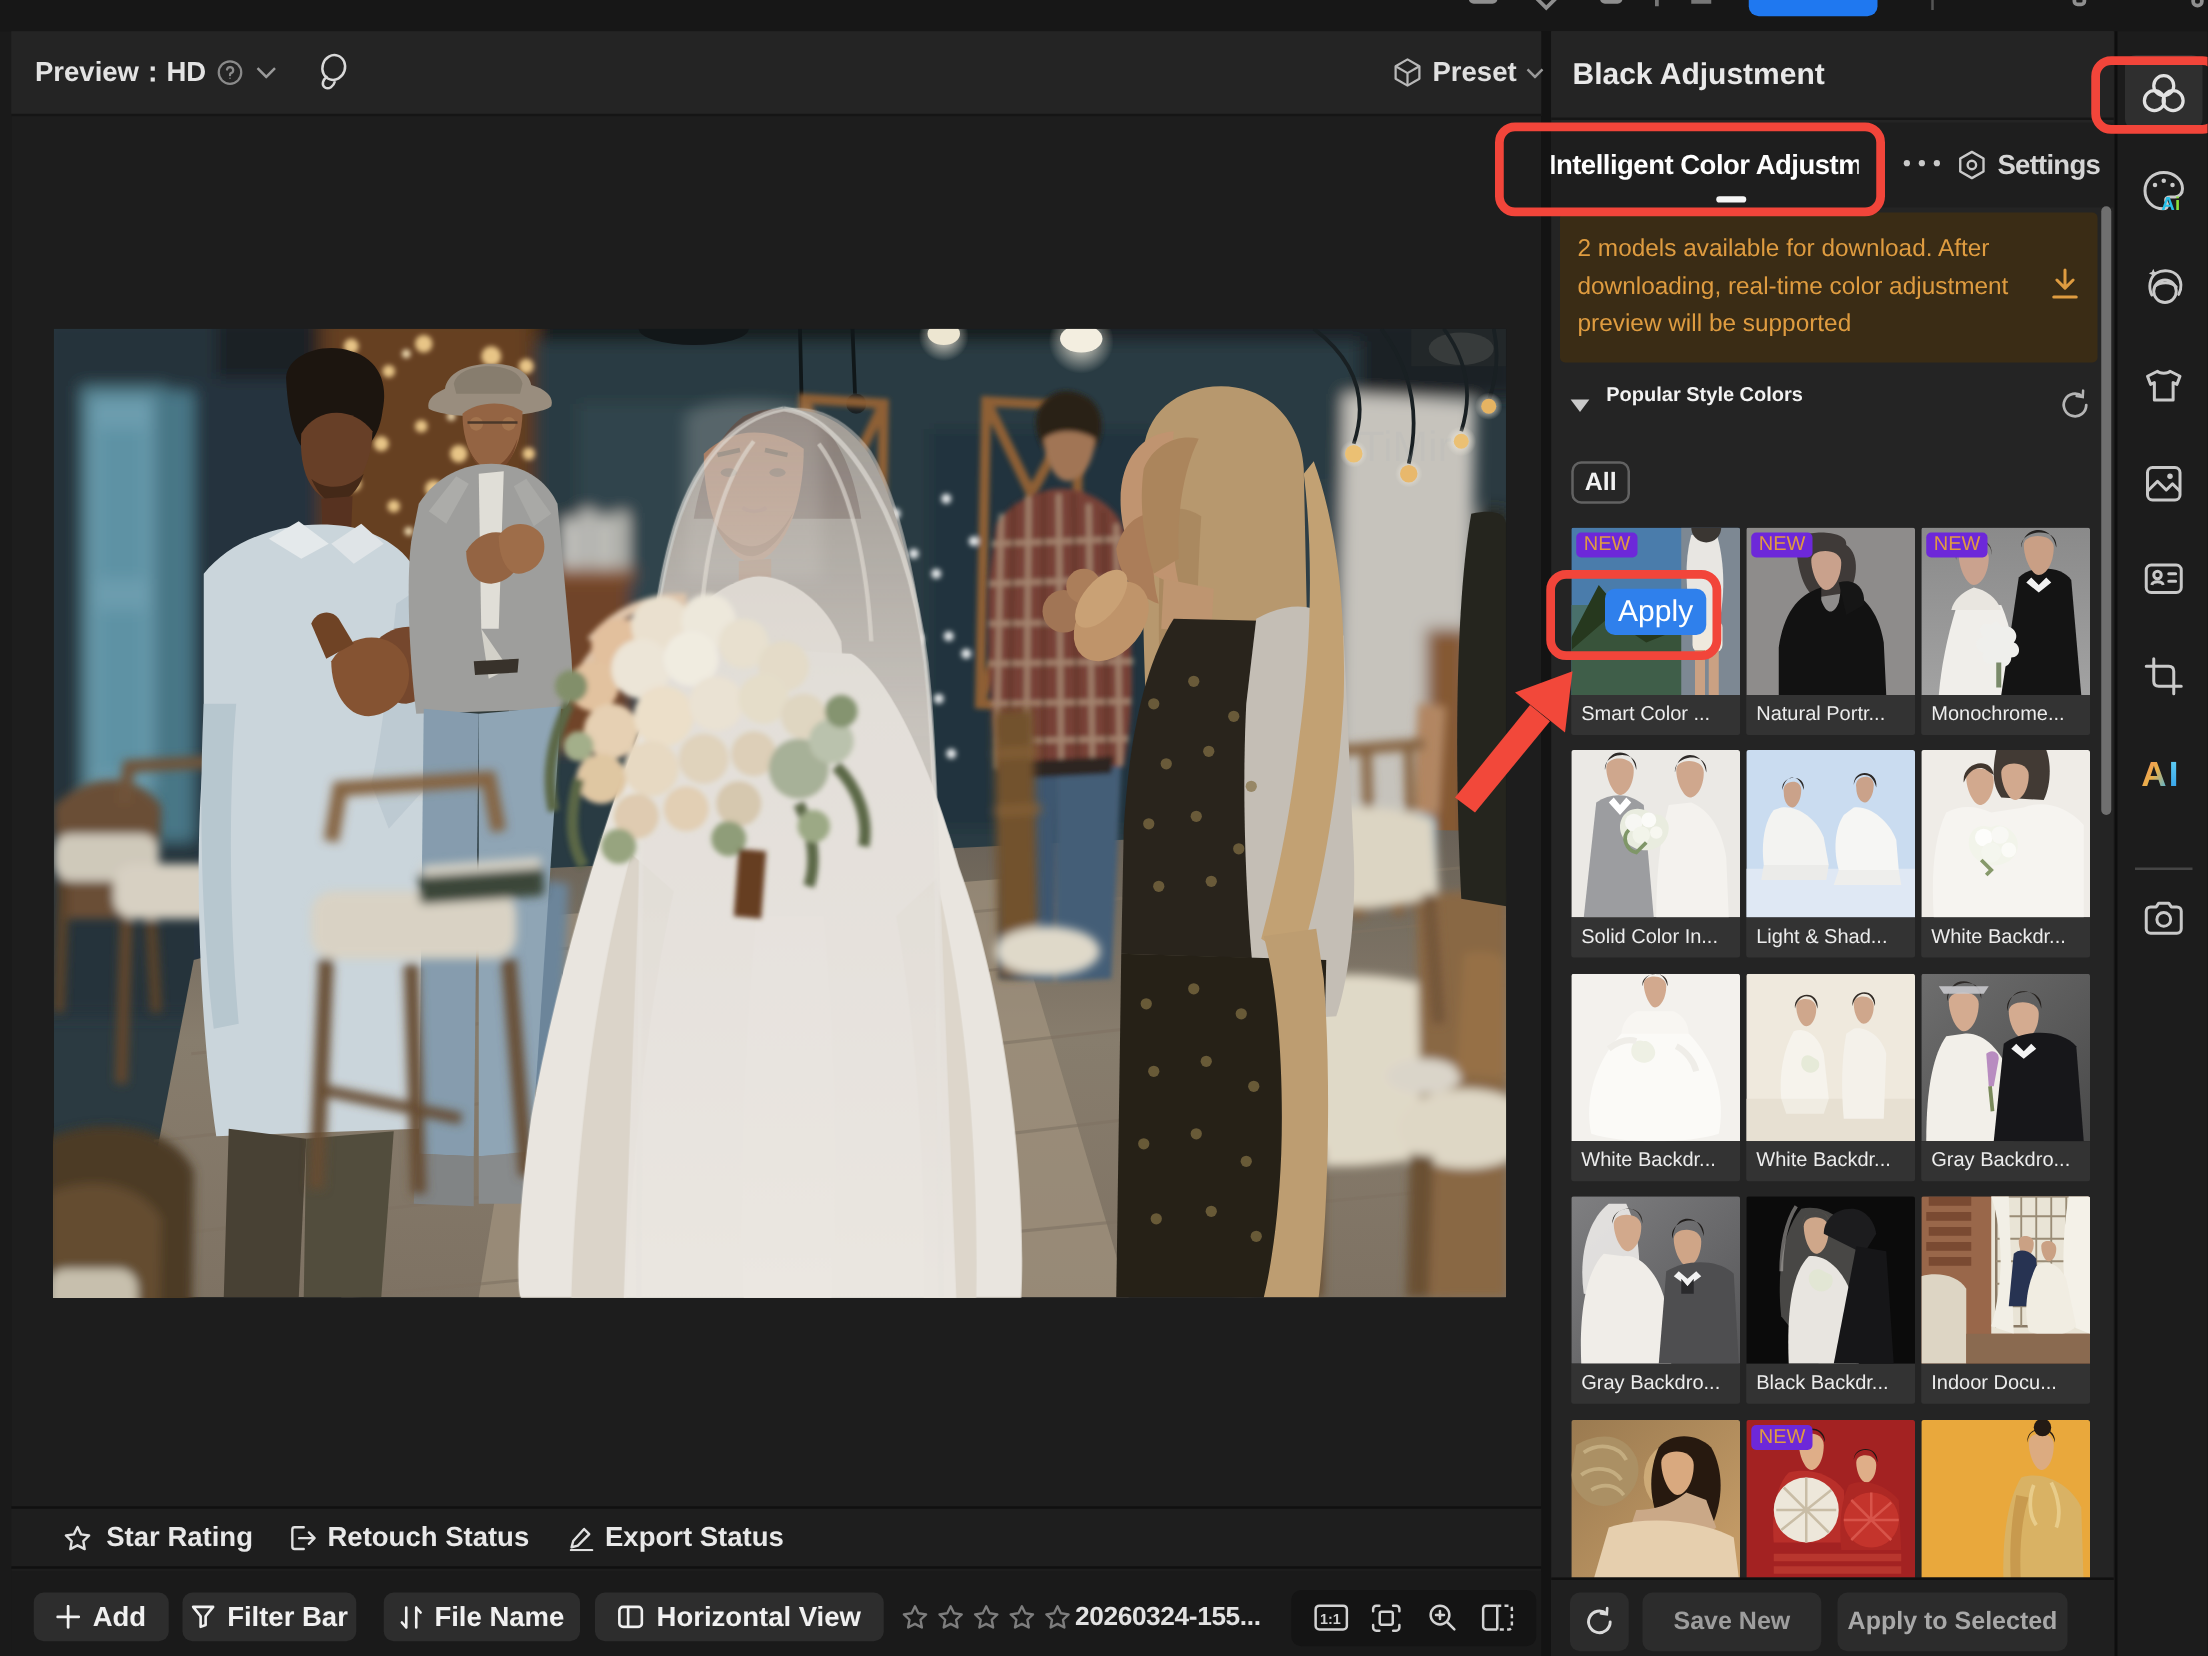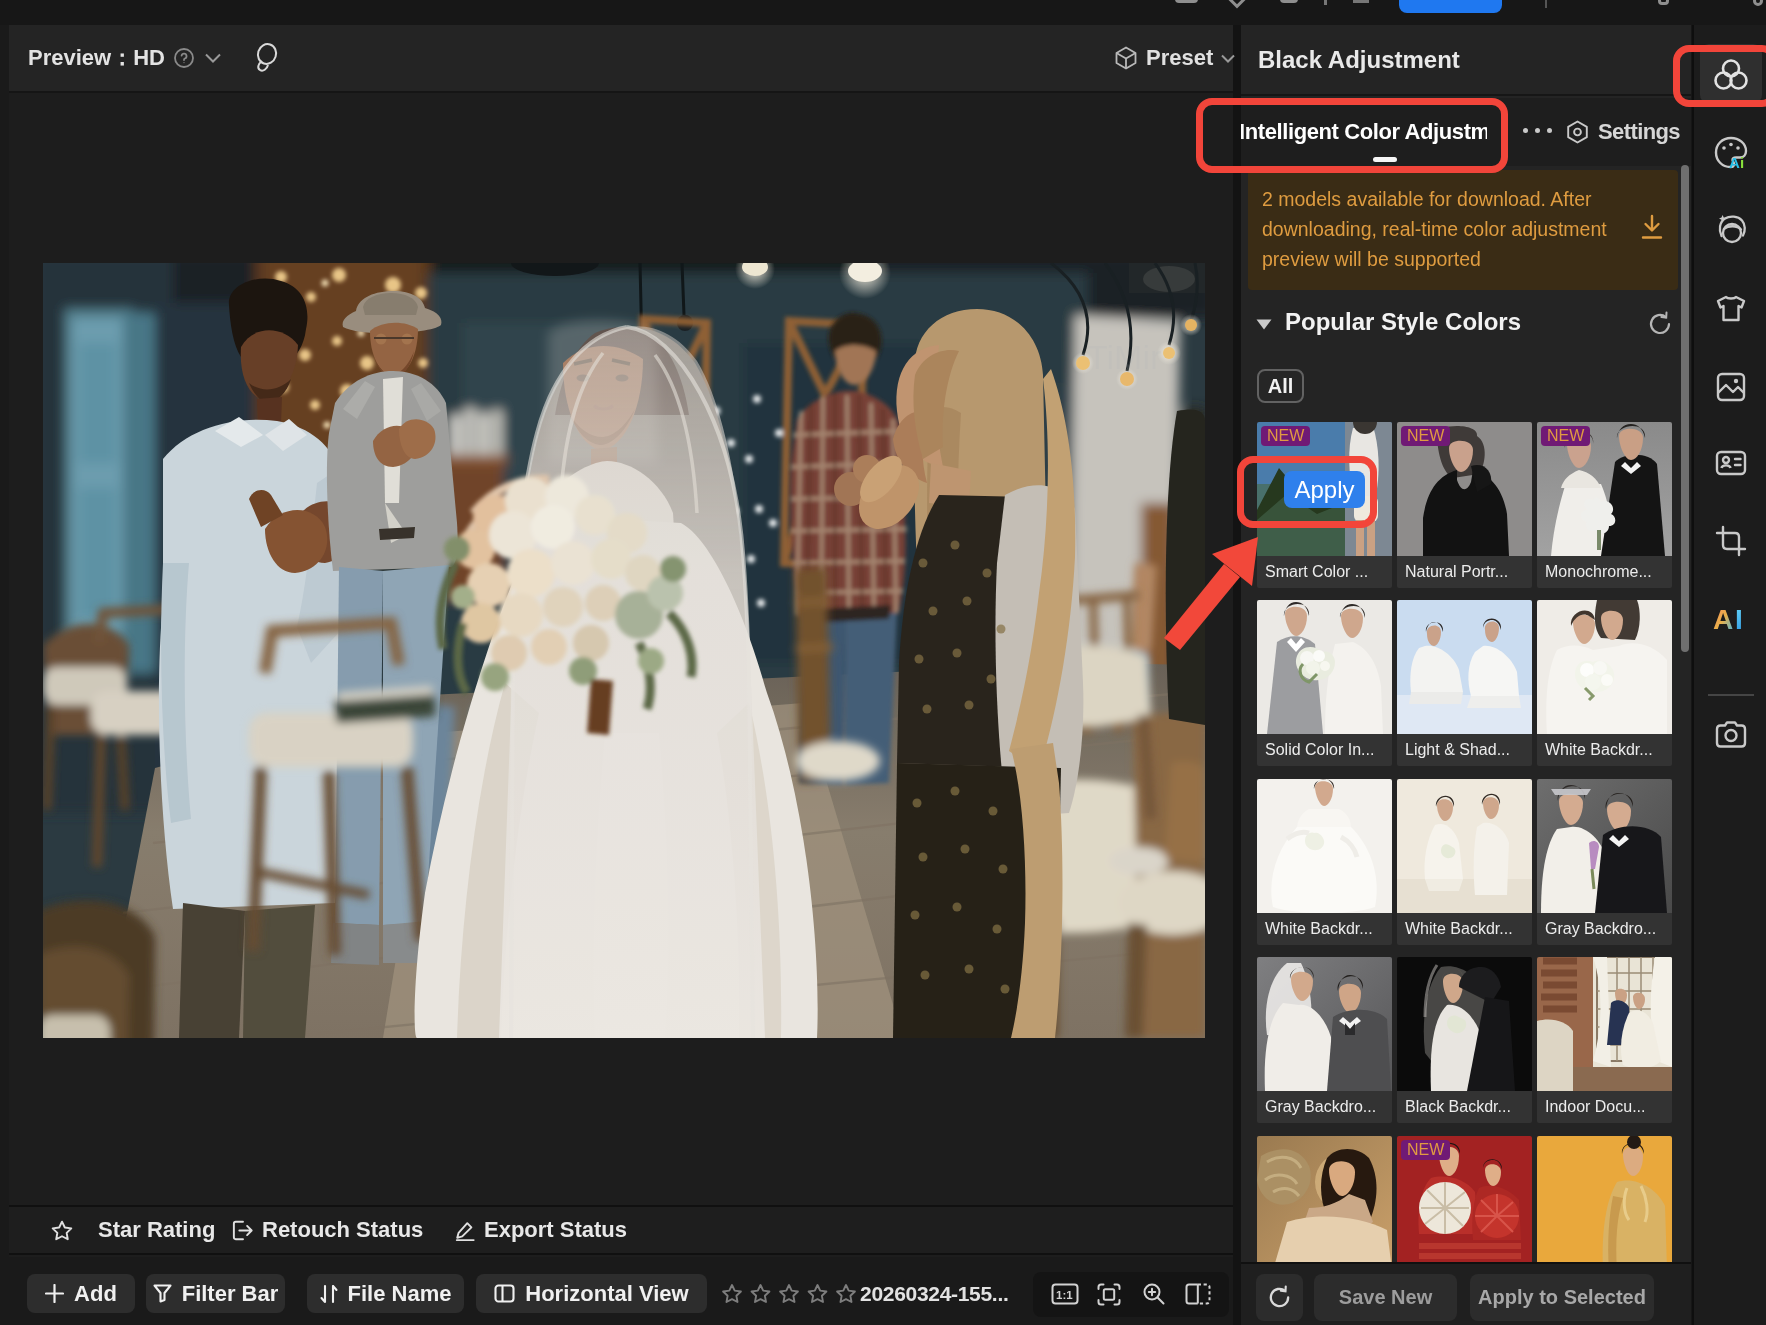--- a/index.html
+++ b/index.html
@@ -37,21 +37,21 @@
   #notice { left:1248px; top:170px; width:430px; height:120px; background:#3a2c15;
     border-radius:4px; color:#df9c40; font-size:19.5px; line-height:30px; padding:14px 40px 0 14px; }
   #scrollthumb { left:1681px; top:165px; width:8px; height:487px; background:#6f6f6f; border-radius:4px; }
 
   
   .card { position:absolute; width:135px; }
   .thumb { width:135px; height:134px; border-radius:2px 2px 0 0; overflow:hidden; position:relative; }
   .cap { width:135px; height:32px; background:#333333; color:#ececec; font-size:16px;
     display:flex; align-items:center; padding-left:8px; white-space:nowrap; overflow:hidden;
     border-radius:0 0 2px 2px; }
-  .newbadge { position:absolute; left:4px; top:4px; background:#701a75; color:#e09a42;
+  .newbadge { position:absolute; left:4px; top:4px; background:#6d28d9; color:#e09a42;
     font-size:16px; padding:1px 6px; border-radius:4px; z-index:3; }
 
   
   #panelfooter { left:1241px; top:1262px; width:450px; height:63px; background:#1f1f1f;
     border-top:2px solid #101010; }
   .fbtn { position:absolute; top:1274px; height:47px; background:#2c2c2c; border-radius:8px;
     color:#9d9d9d; font-size:20px; font-weight:600; display:flex; align-items:center; justify-content:center; }
 
   
   #sidebar { left:1692px; top:25px; width:74px; height:1300px; background:#1c1c1c;
@@ -486,21 +486,21 @@
       <path d="M968 486 C980 530 984 600 982 660 C980 710 974 750 968 775 L1012 775 C1020 700 1022 600 1016 520 L1010 480 Z" fill="#c5a476"></path>
     </g>
 
     <path d="M1134 148 C1154 144 1162 148 1162 158 L1162 462 L1126 456 C1120 340 1122 215 1134 148 Z" fill="#26261f"></path>
     <text x="1044" y="106" font-size="34" fill="#b9c0c2" opacity="0.18" font-family="Liberation Sans, sans-serif">TiMir</text>
     <rect width="1162" height="775" fill="#10181e" opacity="0.045"></rect>
   </svg>
   </div>
 
   <div class="abs" id="ratingrow">
-    <div style="position:absolute; left:42px; top:0; height:46px; display:flex; align-items:center; color:#e8e8e8; font-size:22px; font-weight:600; gap:25px;">
+    <div style="position:absolute; left:42px; top:0; height:46px; display:flex; align-items:center; color:#e8e8e8; font-size:22px; font-weight:600; gap:12px;">
       <svg class="icon" width="22" height="21" viewBox="0 0 24 23" fill="none" stroke="#e0e0e0" stroke-width="2.1" stroke-linejoin="round">
         <path d="M12 1.8 L15.1 8.2 L22.2 9.2 L17.1 14.1 L18.3 21.1 L12 17.8 L5.7 21.1 L6.9 14.1 L1.8 9.2 L8.9 8.2 Z"></path>
       </svg>
       <span>Star Rating</span>
     </div>
     <div style="position:absolute; left:223px; top:0; height:46px; display:flex; align-items:center; color:#e8e8e8; font-size:22px; font-weight:600; gap:8px;">
       <svg class="icon" width="22" height="21" viewBox="0 0 24 23" fill="none" stroke="#e0e0e0" stroke-width="2.1" stroke-linecap="round" stroke-linejoin="round">
         <path d="M12 2 L4 2 C2.8 2 2 2.8 2 4 L2 19 C2 20.2 2.8 21 4 21 L12 21"></path>
         <path d="M8 11.5 H21 M16.5 6.5 L21.5 11.5 L16.5 16.5"></path>
       </svg>
@@ -595,21 +595,21 @@
   <div class="abs" id="notice">2 models available for download. After<br>downloading, real-time color adjustment<br>preview will be supported
     <svg class="icon" style="position:absolute; right:14px; top:44px;" width="24" height="26" viewBox="0 0 24 26" fill="none" stroke="#df9c40" stroke-width="2.4" stroke-linecap="round" stroke-linejoin="round">
       <path d="M12 2 V16 M5.5 10 L12 16.5 L18.5 10 M3 23.5 H21"></path>
     </svg>
   </div>
   <div class="abs" id="scrollthumb"></div>
   <div class="abs" style="left:1248px; top:308px; width:440px; height:36px;">
     <svg class="icon" style="position:absolute; left:8px; top:11px;" width="16" height="11" viewBox="0 0 16 11">
         <path d="M0.5 0.5 H15.5 L8 10.5 Z" fill="#c9c9c9"></path>
       </svg>
-    <span style="position:absolute; left:37px; top:0; color:#f2f2f2; font-size:24px; font-weight:700;">Popular Style Colors</span>
+    <span style="position:absolute; left:37px; top:0; color:#f2f2f2; font-size:16px; font-weight:700;">Popular Style Colors</span>
     <svg class="icon" style="position:absolute; left:399px; top:3px;" width="26" height="26" viewBox="0 0 26 26" fill="none" stroke="#b5b5b5" stroke-width="2.2" stroke-linecap="round">
       <path d="M22 13 a9 9 0 1 1 -3.2 -6.9"></path>
       <path d="M19.5 1.5 L19.2 6.6 L14.3 5.9" stroke-width="2"></path>
     </svg>
   </div>
   <div class="abs" style="left:1257px; top:369px; width:47px; height:34px; border:2px solid #626262; border-radius:8px; background:#262626; color:#f2f2f2; font-size:20px; font-weight:600; display:flex; align-items:center; justify-content:center;">All</div>
 
   <div class="card" style="left:1257px; top:422px;">
     <div class="thumb"><svg width="135" height="134" viewBox="0 0 135 134">
       <rect width="135" height="134" fill="#4a7cab"></rect>

